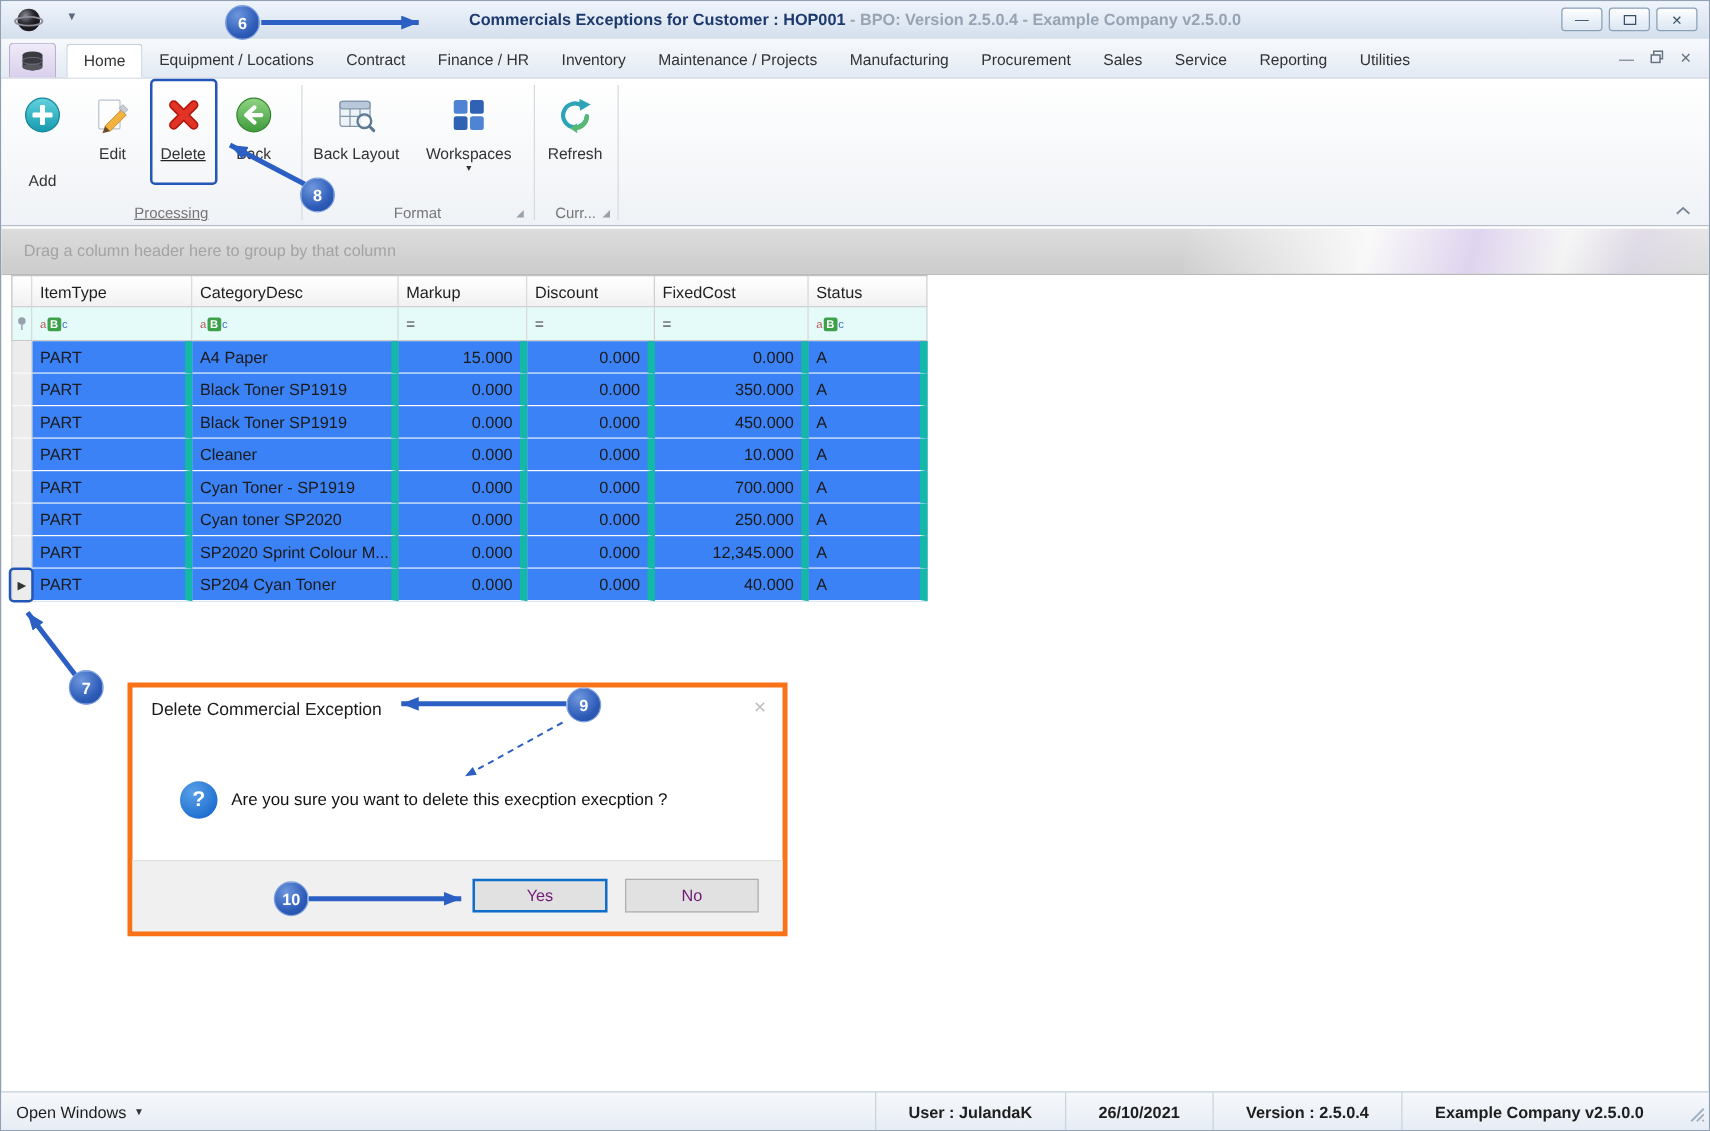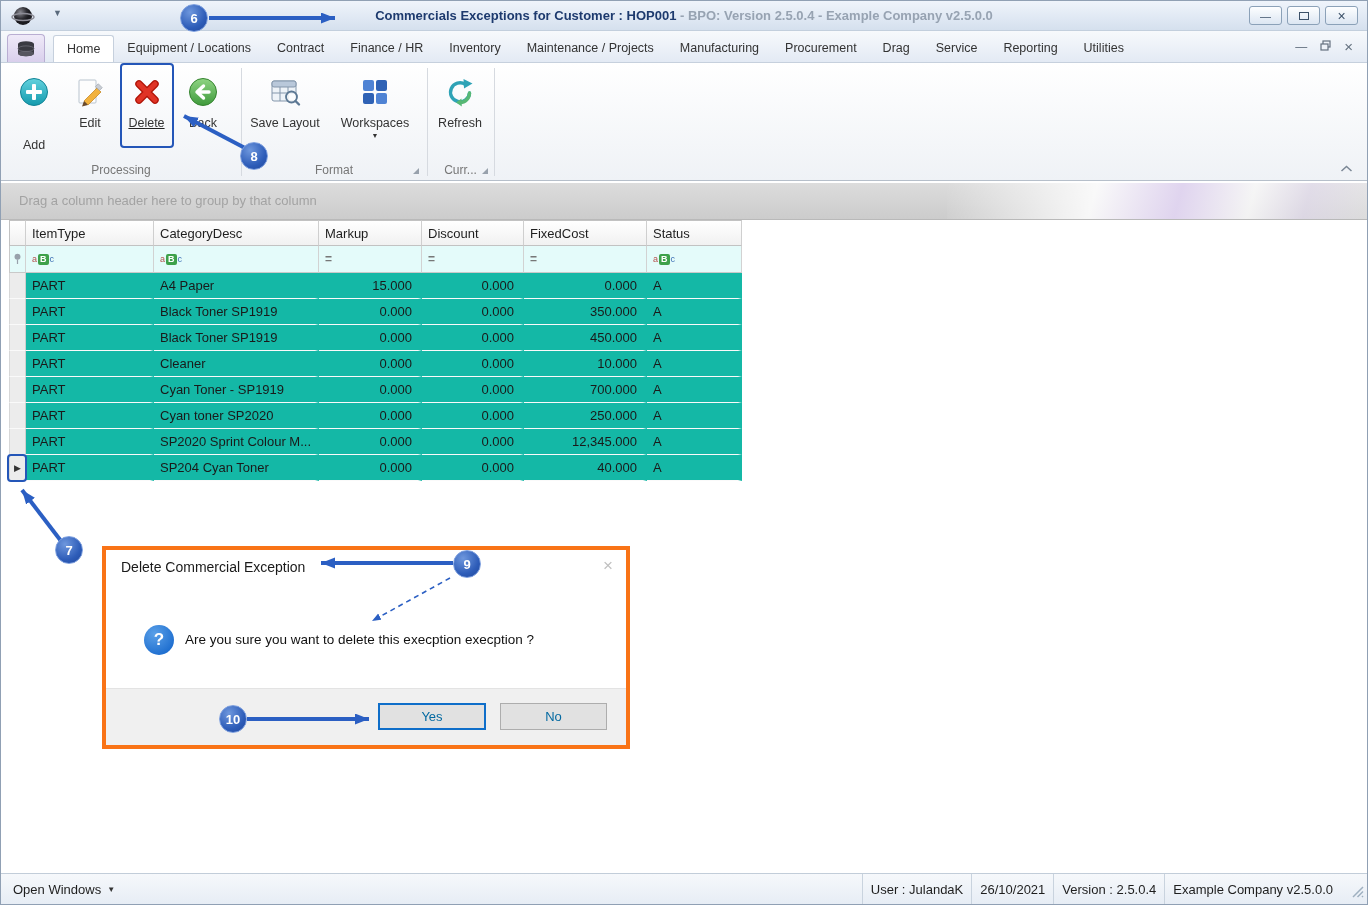--- a/index.html
+++ b/index.html
@@ -54,52 +54,52 @@
   .g-cell { box-sizing:border-box; padding:0 6px; overflow:hidden; white-space:nowrap; }
   .col-ind { width:17px; padding:0; }
   .col-0 { width:128px; } .col-1 { width:165px; } .col-2 { width:103px; }
   .col-3 { width:102px; } .col-4 { width:123px; } .col-5 { width:95px; }
   .g-head .g-cell { height:26px; line-height:25px; background:linear-gradient(#ffffff,#f1f1f1);
     border-top:1px solid #c2c2c2; border-right:1px solid #cfcfcf; border-bottom:1px solid #c2c2c2; color:#1e1e1e; }
   .g-head .col-ind { border-left:1px solid #c2c2c2; }
   .g-filter .g-cell { height:27px; background:#e4fbfa; border-right:1px solid #d2d2d2; border-bottom:1px solid #c9c9c9;
     display:flex; align-items:center; }
   .g-filter .col-ind { border-left:1px solid #c9c9c9; justify-content:center; }
-  .g-data .g-cell { height:26px; line-height:26px; background:#14b8a6; border-right:4px solid #14b8a6; border-bottom:1px solid #fafafa; color:#1a1a1a; }
+  .g-data .g-cell { height:26px; line-height:26px; background:#3b82f6; border-right:6px solid #14b8a6; border-bottom:1px solid #fafafa; color:#1a1a1a; }
   .g-data .col-ind { background:#ececec; border-right:1px solid #cfcfcf; border-left:1px solid #d7d7d7; text-align:center; line-height:26px; font-size:9px; color:#333; }
   .num { text-align:right; }
   .abc-icon { display:inline-flex; align-items:center; gap:1px; }
   .abc-a { color:#b4504a; font-size:9px; } 
   .abc-b { background:#3da14a; color:#fff; font-size:9px; font-weight:bold; padding:0 2px; border-radius:2px; line-height:11px; }
   .abc-c { color:#3d6fb4; font-size:9px; }
   .eq { color:#777; font-size:12px; font-weight:bold; }
 
   
   .dialog { position:absolute; left:101px; top:545px; width:528px; height:203px;
     background:#fff; border:4px solid #f97316; z-index:10; }
   .dlg-title { position:absolute; left:15px; top:9px; font-size:14px; color:#1a1a1a; }
   .dlg-close { position:absolute; right:13px; top:6px; color:#c0c0c0; font-size:17px; }
   .dlg-qicon { position:absolute; left:38px; top:75px; width:30px; height:30px; border-radius:50%;
     background:radial-gradient(circle at 35% 30%, #5aa0e8, #1f6fd0 75%); color:#fff; font-weight:bold; font-size:17px;
     display:flex; align-items:center; justify-content:center; }
   .dlg-msg { position:absolute; left:79px; top:82px; font-size:13.5px; color:#111; }
   .dlg-strip { position:absolute; left:0; right:0; bottom:0; height:57px; background:#f0f0f0; border-top:1px solid #e3e3e3; }
-  .dlg-btn { position:absolute; top:14px; height:27px; background:#e1e1e1; font-size:13px; color:#0369a1;
+  .dlg-btn { position:absolute; top:14px; height:27px; background:#e1e1e1; font-size:13px; color:#701a75;
     display:flex; align-items:center; justify-content:center; font-family:"Liberation Sans",sans-serif; }
   .dlg-yes { left:272px; width:108px; border:2px solid #0f6ec9; }
   .dlg-no  { left:394px; width:107px; border:1px solid #adadad; }
 
   
   .statusbar { position:absolute; left:0; right:0; bottom:0; height:31px;
     background:linear-gradient(#f6f8fb,#e7edf5); border-top:1px solid #c2cdd9;
     display:flex; align-items:center; font-size:13px; color:#1e1e1e; }
   .sb-left { display:flex; align-items:center; padding-left:12px; gap:6px; flex:1; }
   .sb-caret { font-size:8px; color:#333; }
   .sb-right { display:flex; align-items:stretch; height:100%; margin-right:26px; }
-  .sb-item { padding:0 8px; display:flex; align-items:center; border-left:1px solid #c9d3de; }
+  .sb-item { padding:0 26px; display:flex; align-items:center; border-left:1px solid #c9d3de;font-weight:bold; }
   .grip { position:absolute; right:2px; bottom:2px; }
 
   
   .overlay { position:absolute; left:0; top:0; z-index:60; pointer-events:none; }
   .ann { position:absolute; width:28px; height:28px; border-radius:50%; z-index:61;
     background:radial-gradient(circle at 35% 28%, #6e97dd, #2d5cb8 62%, #21479a);
     border:1px solid #7d9fdf; color:#fff; font-weight:bold; font-size:13px;
     display:flex; align-items:center; justify-content:center; pointer-events:none; }
   .hl { position:absolute; border:2px solid #2456b8; border-radius:4px; z-index:40; pointer-events:none; }
   #hl-delete { left:119px; top:62px; width:54px; height:85px; }
@@ -152,21 +152,21 @@
     </div>
     <div class="tabs">
       <div class="tab active">Home</div>
       <div class="tab">Equipment / Locations</div>
       <div class="tab">Contract</div>
       <div class="tab">Finance / HR</div>
       <div class="tab">Inventory</div>
       <div class="tab">Maintenance / Projects</div>
       <div class="tab">Manufacturing</div>
       <div class="tab">Procurement</div>
-      <div class="tab">Drag</div>
+      <div class="tab">Sales</div>
       <div class="tab">Service</div>
       <div class="tab">Reporting</div>
       <div class="tab">Utilities</div>
     </div>
     <div class="mdi">
       <span>—</span>
       <span>
         <svg width="11" height="11" viewBox="0 0 11 11">
             <rect x="3" y="1" width="7" height="6" fill="none" stroke="#64717f" stroke-width="1.2"></rect>
             <rect x="1" y="4" width="7" height="6" fill="#eef2f8" stroke="#64717f" stroke-width="1.2"></rect>
@@ -223,21 +223,21 @@
     <div class="rb" style="left:243px; width:82px;">
       <svg width="34" height="34" viewBox="0 0 34 34">
         <rect x="4" y="6" width="24" height="20" rx="2" fill="#eef3f8" stroke="#8396ab"></rect>
         <rect x="4" y="6" width="24" height="6" rx="2" fill="#b9c8da" stroke="#8396ab"></rect>
         <line x1="12" y1="12" x2="12" y2="26" stroke="#8396ab"></line>
         <line x1="20" y1="12" x2="20" y2="26" stroke="#8396ab"></line>
         <line x1="4" y1="18" x2="28" y2="18" stroke="#8396ab"></line>
         <circle cx="23.5" cy="22" r="5.5" fill="rgba(255,255,255,0.75)" stroke="#5c7893" stroke-width="1.8"></circle>
         <line x1="27.5" y1="26" x2="31" y2="29.5" stroke="#5c7893" stroke-width="2.4" stroke-linecap="round"></line>
       </svg>
-      <span class="lbl">Save Layout</span>
+      <span class="lbl">Back Layout</span>
     </div>
     <div class="rb" style="left:429px; width:60px;">
       <svg width="34" height="34" viewBox="0 0 34 34">
         <path d="M26.5 18 a9.5 9.5 0 1 1 -4.2 -8.6" fill="none" stroke="#2fa3b6" stroke-width="3.4" stroke-linecap="round"></path>
         <polygon points="20.5,4 29.5,8.5 21,13.5" fill="#2fa3b6"></polygon>
         <path d="M26.5 18 a9.5 9.5 0 0 1 -9.5 9.5" fill="none" stroke="#57b874" stroke-width="3.4" stroke-linecap="round"></path>
         <polygon points="18.5,23.5 13,27.6 18.8,31.5" fill="#57b874"></polygon>
       </svg>
       <span class="lbl">Refresh</span>
     </div>
@@ -248,21 +248,21 @@
         <rect x="5" y="18" width="11" height="11" rx="2" fill="#2f62b5"></rect>
         <rect x="18" y="18" width="11" height="11" rx="2" fill="#4f83d4"></rect>
       </svg>
       <span class="lbl">Workspaces</span>
       <span class="drop">▼</span>
     </div>
 
     <div class="grp-sep" style="left:240px;"></div>
     <div class="grp-sep" style="left:426px;"></div>
     <div class="grp-sep" style="left:493px;"></div>
-    <div class="grp-label" style="left:0; width:240px;">Processing</div>
+    <div class="grp-label" style="left:16px; width:240px;text-decoration:underline;">Processing</div>
     <div class="grp-label" style="left:240px; width:186px;">Format</div>
     <div class="grp-label" style="left:426px; width:67px;">Curr...</div>
     <div class="launcher" style="left:412px;"></div>
     <div class="launcher" style="left:481px;"></div>
     <span class="ribbon-collapse">
       <svg width="13" height="8" viewBox="0 0 13 8">
           <polyline points="1.5,6 6.5,1.5 11.5,6" fill="none" stroke="#7b8795" stroke-width="1.5"></polyline>
         </svg>
     </span>
   </div>

